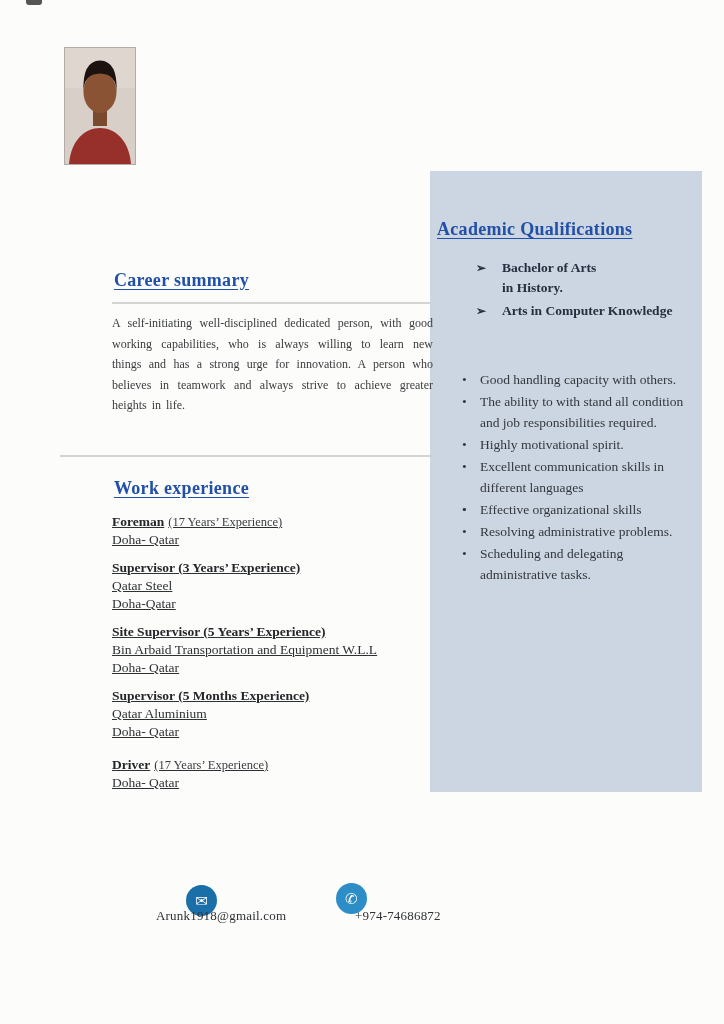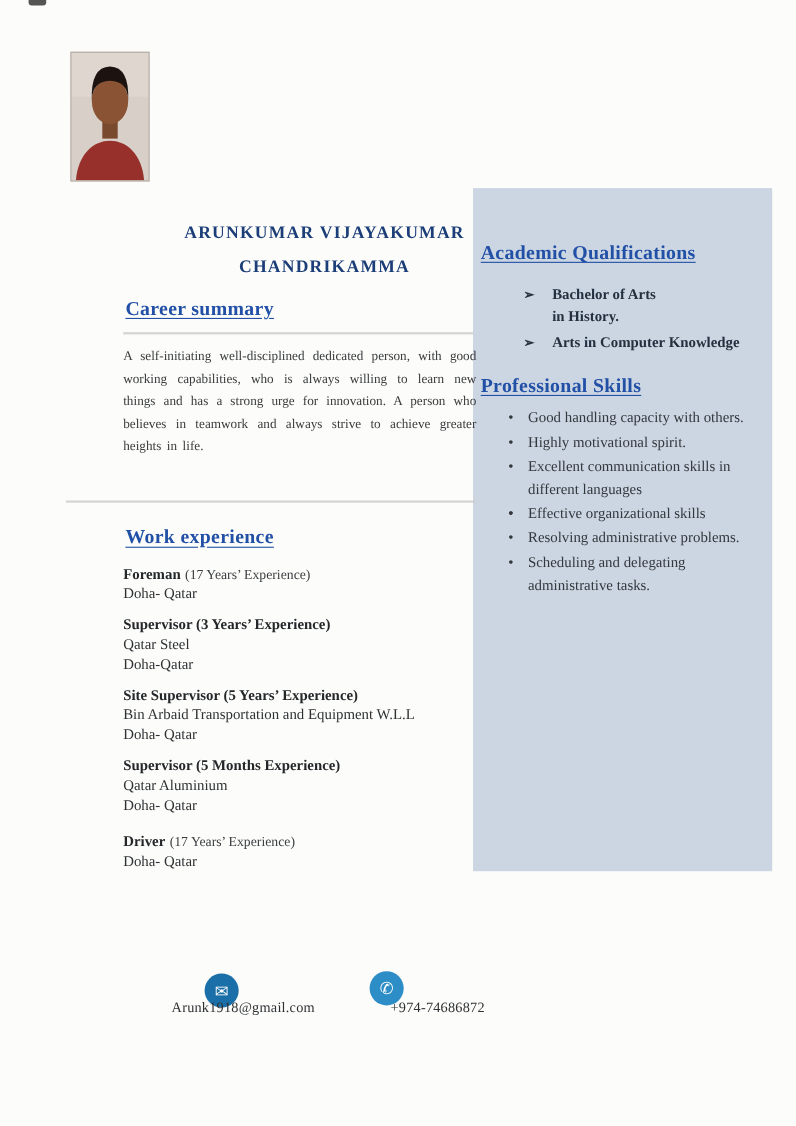--- a/index.html
+++ b/index.html
@@ -72,21 +72,21 @@
   .divider-2 { left: 60px;  top: 455px; width: 372px; opacity: .8; }
 
   .summary {
     position: absolute; left: 112px; top: 313px; width: 321px;
     font-size: 12px; line-height: 20.5px; color: #3a3c3e;
     text-align: justify; word-spacing: 2px;
   }
 
   .work-entries {
     position: absolute; left: 112px; top: 513px; width: 340px;
-    font-size: 13.5px; line-height: 18px; color: #2e3134;
+    font-size: 13.5px; line-height: 18px; color: #2e3134; text-decoration: underline;
   }
   .work-entry { margin-bottom: 10px; }
   .work-entry.extra-gap { margin-top: 15px; }
   .work-role { font-weight: bold; color: #24272a; }
   .work-meta { font-weight: normal; font-size: 12.5px; margin-left: 4px; color: #3a3d40; }
 
   
   .footer-icon {
     position: absolute; width: 31px; height: 31px; border-radius: 50%;
     color: #ffffff; display: flex; align-items: center; justify-content: center;
@@ -112,39 +112,35 @@
     <svg width="70" height="116" viewBox="0 0 70 116" xmlns="http://www.w3.org/2000/svg">
       <rect x="0" y="0" width="70" height="116" fill="#d8cfc8"></rect>
       <rect x="0" y="0" width="70" height="40" fill="#ded6cf"></rect>
       <path d="M4,116 C6,92 20,80 35,80 C50,80 64,92 66,116 Z" fill="#97302a"></path>
       <rect x="28" y="62" width="14" height="16" fill="#7a4a2e"></rect>
       <ellipse cx="35" cy="44" rx="16.5" ry="21" fill="#8a5434"></ellipse>
       <path d="M18.5,44 Q17,13 35,12.5 Q53,13 51.5,44 Q51.5,26 35,25.5 Q18.5,26 18.5,44 Z" fill="#1c1310"></path>
     </svg>
   </div>
 
-  <div class="name-block">
-    <div>ARUNKUMAR VIJAYAKUMAR</div>
-    <div>CHANDRIKAMMA</div>
-  </div>
 
   <div class="panel"></div>
 
   <div class="section-heading h-academic">Academic Qualifications</div>
 
   <ul class="academic-list">
     <li>Bachelor of Arts
 in History.</li>
     <li>Arts in Computer Knowledge</li>
   </ul>
 
-  <div class="section-heading h-skills">Professional Skills</div>
 
   <ul class="skills-list">
     <li>Good handling capacity with others.</li>
+    <li>The ability to with stand all condition and job responsibilities required.</li>
     <li>Highly motivational spirit.</li>
     <li>Excellent communication skills in different languages</li>
     <li></li>
     <li>Effective organizational skills</li>
     <li>Resolving administrative problems.</li>
     <li>Scheduling and delegating administrative tasks.</li>
   </ul>
 
   <div class="section-heading h-career">Career summary</div>
 

